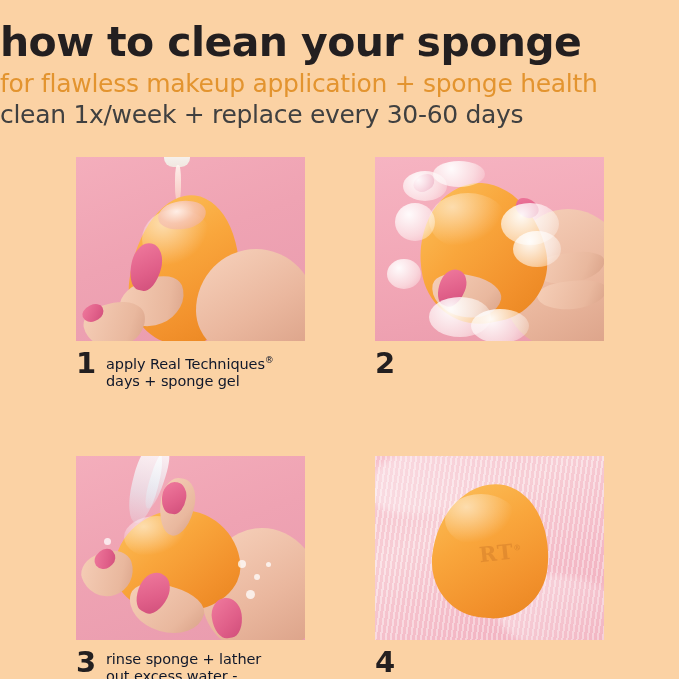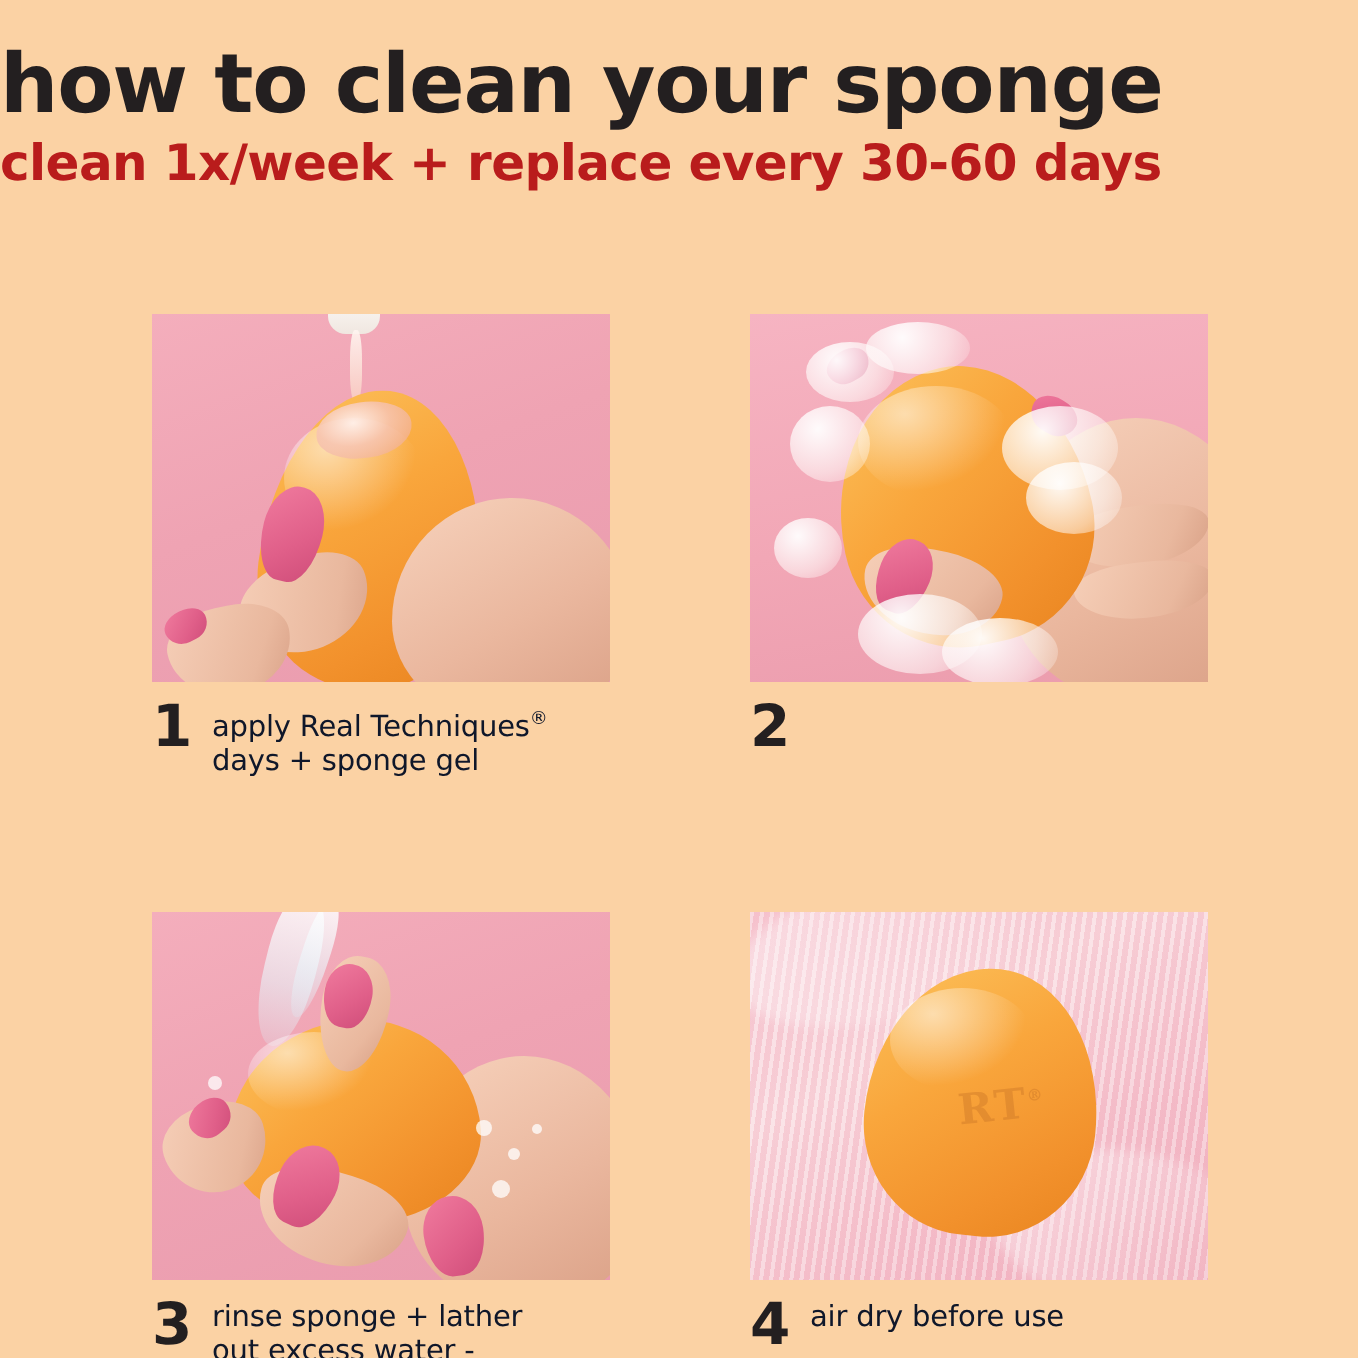--- a/index.html
+++ b/index.html
@@ -43,22 +43,22 @@
     line-height: 30px;
     font-weight: 400;
     color: #e3942f;
     letter-spacing: -0.3px;
     margin: 3px 0 0 0;
     font-family: "DejaVu Sans", sans-serif;
   }
   .sub2 {
     font-size: 25px;
     line-height: 30px;
-    font-weight: 700;
-    color: #b91c1c;
+    font-weight: 400;
+    color: #404040;
     letter-spacing: -0.3px;
     margin: 1px 0 0 0;
     font-family: "DejaVu Sans", sans-serif;
   }
 
   
   .grid {
     position: absolute;
     left: 76px;
     top: 157px;
@@ -213,20 +213,21 @@
     border-radius: 50%;
   }
 </style>
 </head>
 <body>
 
 <div class="poster">
 
   <div class="header">
     <h1 class="title">how to clean your sponge</h1>
+    <p class="sub1">for flawless makeup application + sponge health</p>
     <p class="sub2">clean 1x/week + replace every 30-60 days</p>
   </div>
 
   <div class="grid">
 
     <div class="row">
 
       <div class="step">
         <div class="photo">
           <div class="bg-pink"></div>
@@ -324,18 +325,17 @@
           <div class="towel"></div>
           <div class="towel-fold" style="left:-10px;top:-16px;width:150px;height:70px;transform:rotate(-14deg);"></div>
           <div class="towel-fold" style="left:120px;top:120px;width:140px;height:80px;transform:rotate(10deg);"></div>
 
           <div class="sponge sponge-cut" style="left:58px;top:28px;width:116px;height:134px;transform:rotate(6deg);"></div>
           <div class="shine" style="left:70px;top:38px;width:72px;height:52px;"></div>
           <div class="rt-logo" style="left:104px;top:84px;"><span>RT</span><sup>®</sup></div>
         </div>
         <div class="caption">
           <div class="num">4</div>
-          <div class="steptext">air dry before use</div>
         </div>
       </div>
     </div>
   </div>
 </div>
 
 </body></html>

